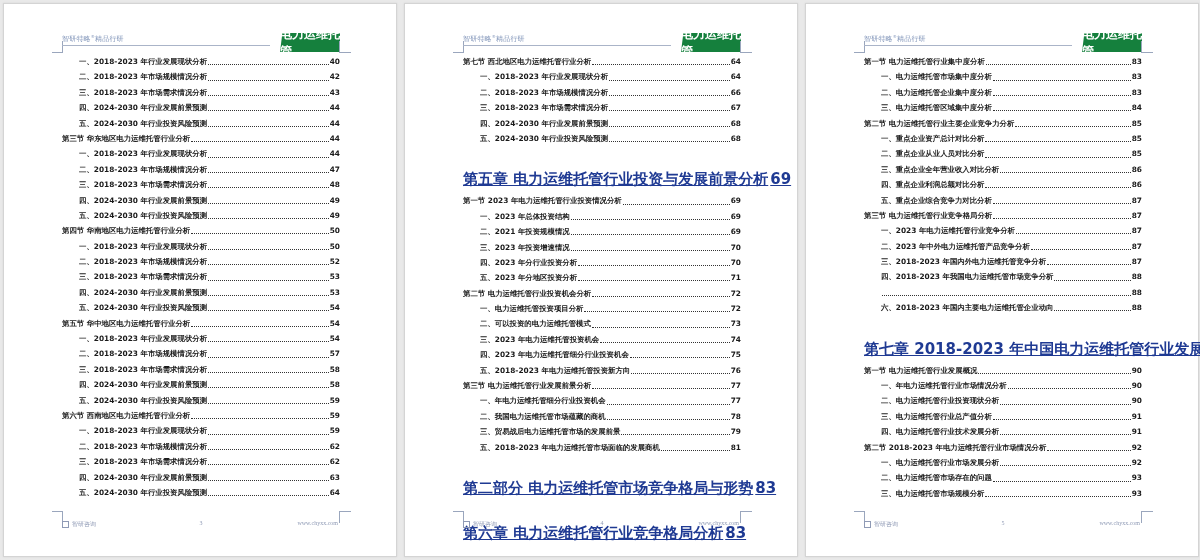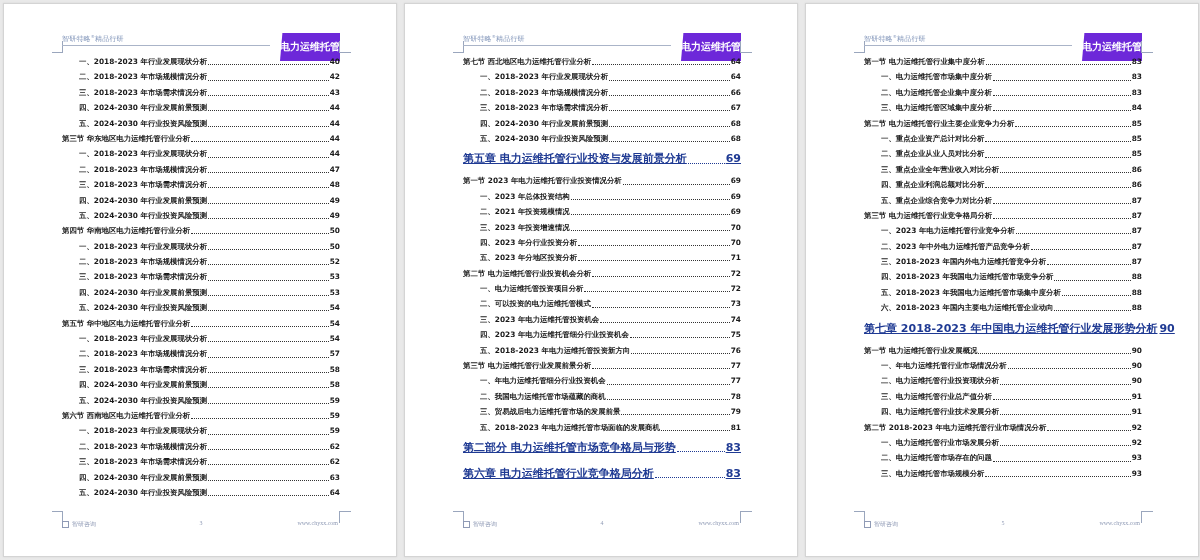--- a/index.html
+++ b/index.html
@@ -30,22 +30,22 @@
   .hdr-left sup { font-size: 4px; }
   .hdr-line {
     position: absolute; left: 58px; top: 41px; width: 208px; height: 1px;
     background: #aab4c8;
   }
   .hdr-corner-l {
     position: absolute; left: 48px; top: 37px; width: 11px; height: 12px;
     border-right: 1px solid #9aa6bd; border-bottom: 1px solid #9aa6bd;
   }
   .hdr-badge {
-    position: absolute; left: 276px; top: 29px; width: 60px; height: 28px;
-    background: #6d28d9; color: #ffffff; font-size: 10px; font-weight: bold;
+    position: absolute; left: 276px; top: 29px; width: 60px; height: 19px;
+    background: #15803d; color: #ffffff; font-size: 12px; font-weight: bold;
     display: flex; align-items: center; justify-content: center;
     clip-path: polygon(4% 0, 100% 0, 100% 100%, 0 100%);
   }
   .hdr-corner-r {
     position: absolute; left: 335px; top: 37px; width: 12px; height: 12px;
     border-left: 1px solid #9aa6bd; border-bottom: 1px solid #9aa6bd;
   }
 
   
   .toc {
@@ -58,22 +58,22 @@
   }
   .entry.lvl2 { padding-left: 17px; }
   .entry .t { flex: 0 0 auto; }
   .entry .dots {
     flex: 1 1 auto; overflow: hidden; margin: 0 1px;
     border-bottom: 1px dotted #333; height: 1px; align-self: center;
     transform: translateY(3px);
   }
   .entry .p { flex: 0 0 auto; }
   .entry.chapter {
-    font-size: 11px; color: #1f3a93; text-decoration: underline;
-    height: 24px; line-height: 24px; margin-top: 1px; margin-bottom: 2px;
+    font-size: 15px; color: #1f3a93; text-decoration: underline;
+    height: 24px; line-height: 24px; margin-top: 21px; margin-bottom: 2px;
   }
   .entry.chapter .dots { border-bottom: 1px dotted #1f3a93; transform: translateY(4px); }
 
   
   .ftr-corner-l {
     position: absolute; left: 48px; top: 507px; width: 11px; height: 12px;
     border-top: 1px solid #9aa6bd; border-right: 1px solid #9aa6bd;
   }
   .ftr-corner-r {
     position: absolute; left: 335px; top: 507px; width: 12px; height: 12px;
@@ -485,21 +485,20 @@
         <span class="t">三、2018-2023 年国内外电力运维托管竞争分析</span>
         <span class="dots"></span>
         <span class="p">87</span>
       </div>
       <div class="entry lvl2">
         <span class="t">四、2018-2023 年我国电力运维托管市场竞争分析</span>
         <span class="dots"></span>
         <span class="p">88</span>
       </div>
       <div class="entry lvl2">
-        <span class="t">五、2018-2023 年我国电力运维托管市场集中度分析</span>
         <span class="dots"></span>
         <span class="p">88</span>
       </div>
       <div class="entry lvl2">
         <span class="t">六、2018-2023 年国内主要电力运维托管企业动向</span>
         <span class="dots"></span>
         <span class="p">88</span>
       </div>
       <div class="entry chapter">
         <span class="t">第七章  2018-2023 年中国电力运维托管行业发展形势分析</span>

